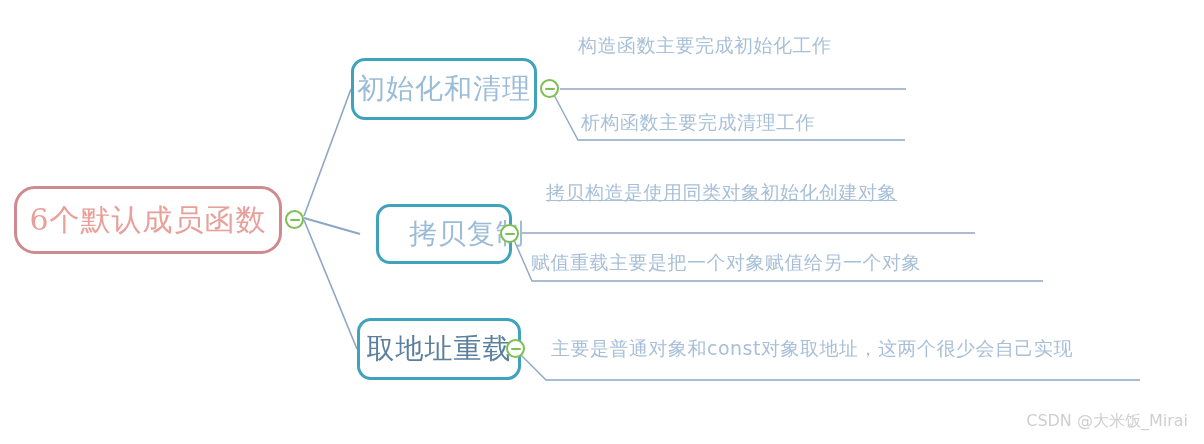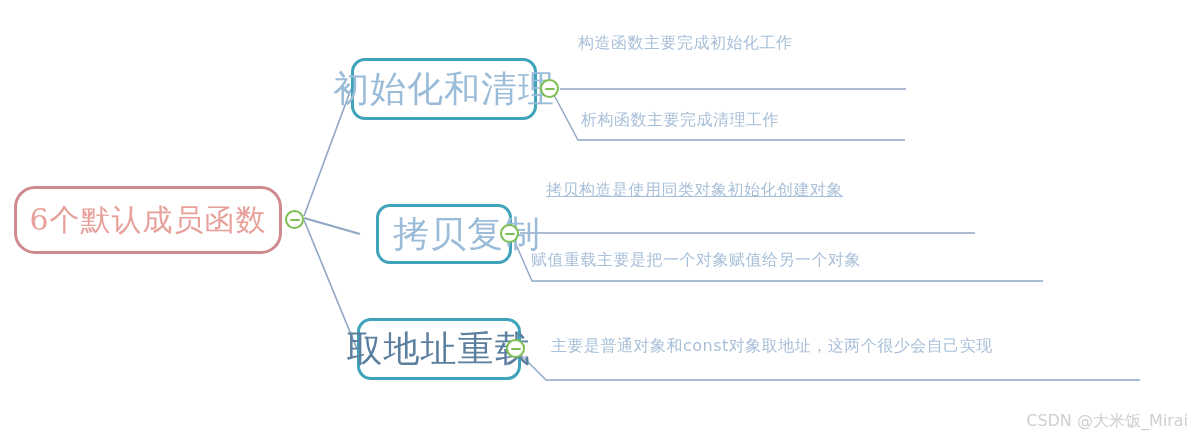--- a/index.html
+++ b/index.html
@@ -59,40 +59,40 @@
     letter-spacing: 1px;
     white-space: nowrap;
     font-family: "DejaVu Serif", "Liberation Serif", serif;
   }
 
   .node-branch {
     border: 3px solid #3fa3bb;
     border-radius: 14px;
   }
   .node-branch .node-label {
-    font-size: 36px;
+    font-size: 28px;
     white-space: nowrap;
     letter-spacing: 1px;
     font-family: "DejaVu Sans", "Liberation Sans", sans-serif;
   }
 
   #node-branch-0 { left: 351px; top: 58px;  width: 186px; height: 62px; }
   #node-branch-1 { left: 376px; top: 204px; width: 136px; height: 60px; padding-left: 46px; }
   #node-branch-2 { left: 357px; top: 318px; width: 164px; height: 62px; }
 
   #node-branch-0 .node-label { color: #9bbcd8; }
   #node-branch-1 .node-label { color: #9bbcd8; }
   #node-branch-2 .node-label { color: #5b7f9e; }
 
   
   .leaf {
     position: absolute;
     z-index: 3;
     white-space: nowrap;
-    font-size: 16px;
+    font-size: 19px;
     color: #a8bfd8;
     letter-spacing: 0.5px;
     font-family: "DejaVu Sans", "Liberation Sans", sans-serif;
   }
   #leaf-0-0 { left: 578px; top: 33px;  }
   #leaf-0-1 { left: 581px; top: 110px; }
   #leaf-1-0 { left: 546px; top: 180px; text-decoration: underline; }
   #leaf-1-1 { left: 531px; top: 250px; }
   #leaf-2-0 { left: 551px; top: 336px; }
 

